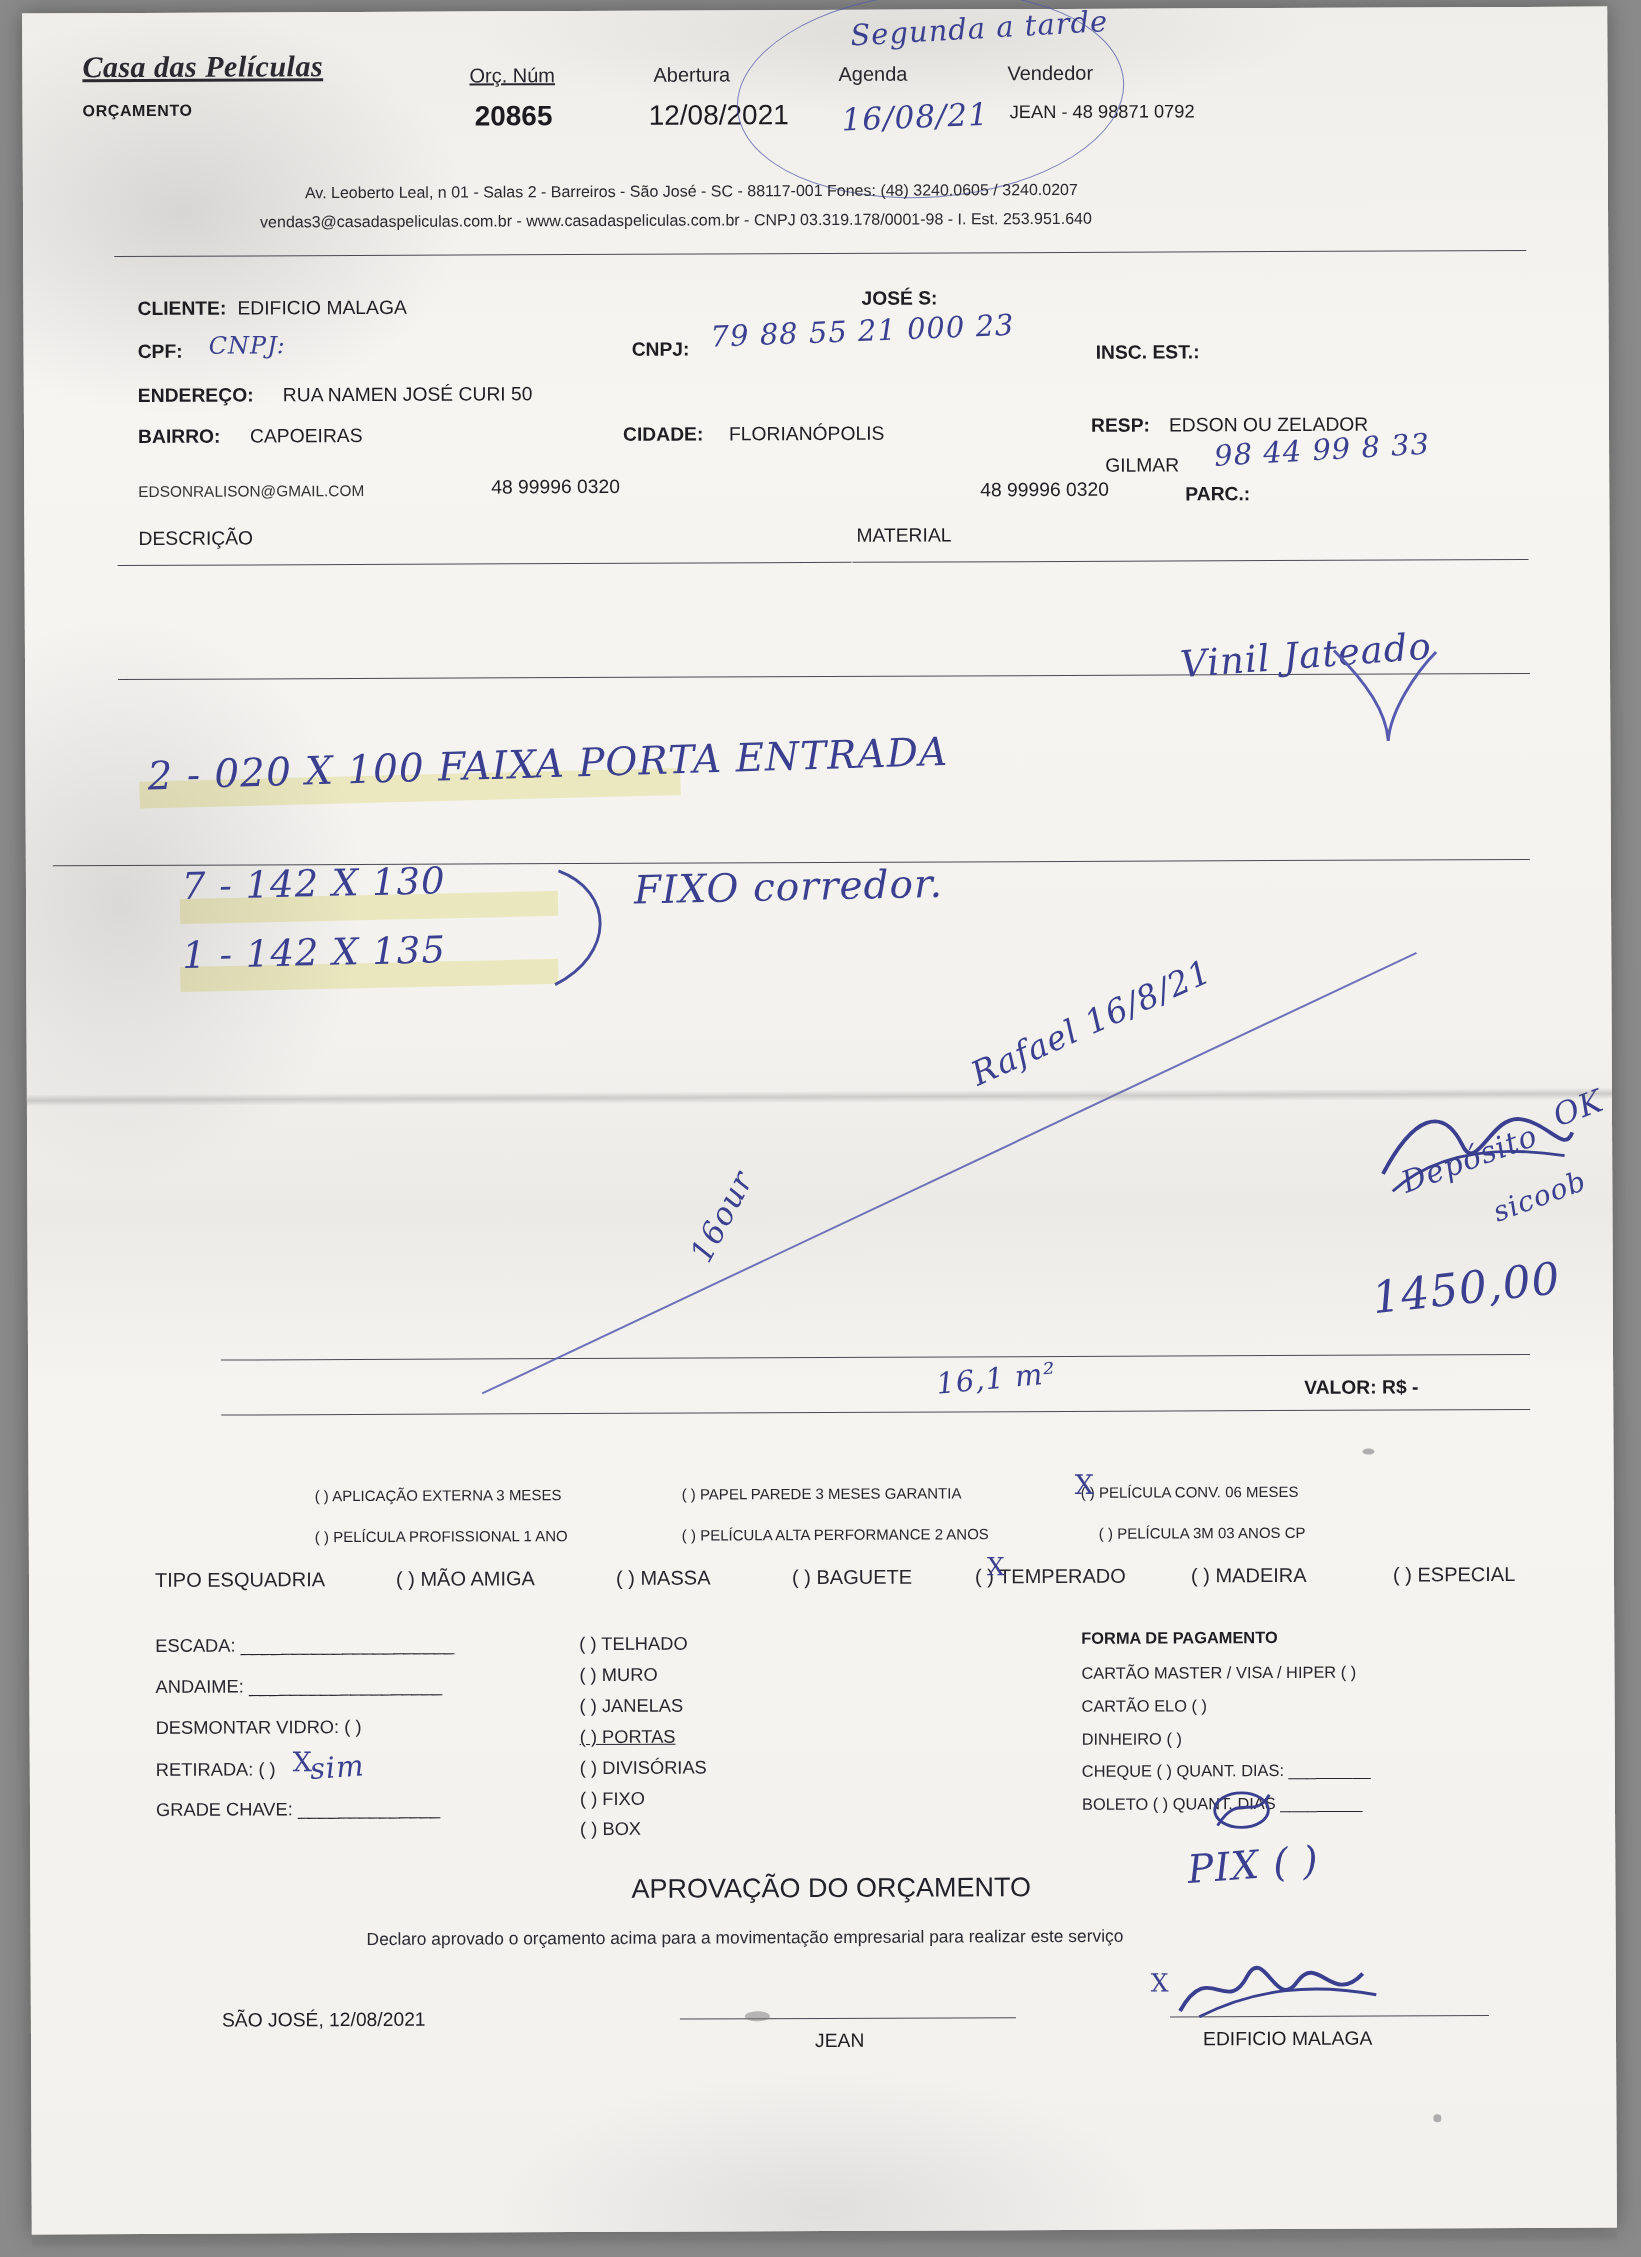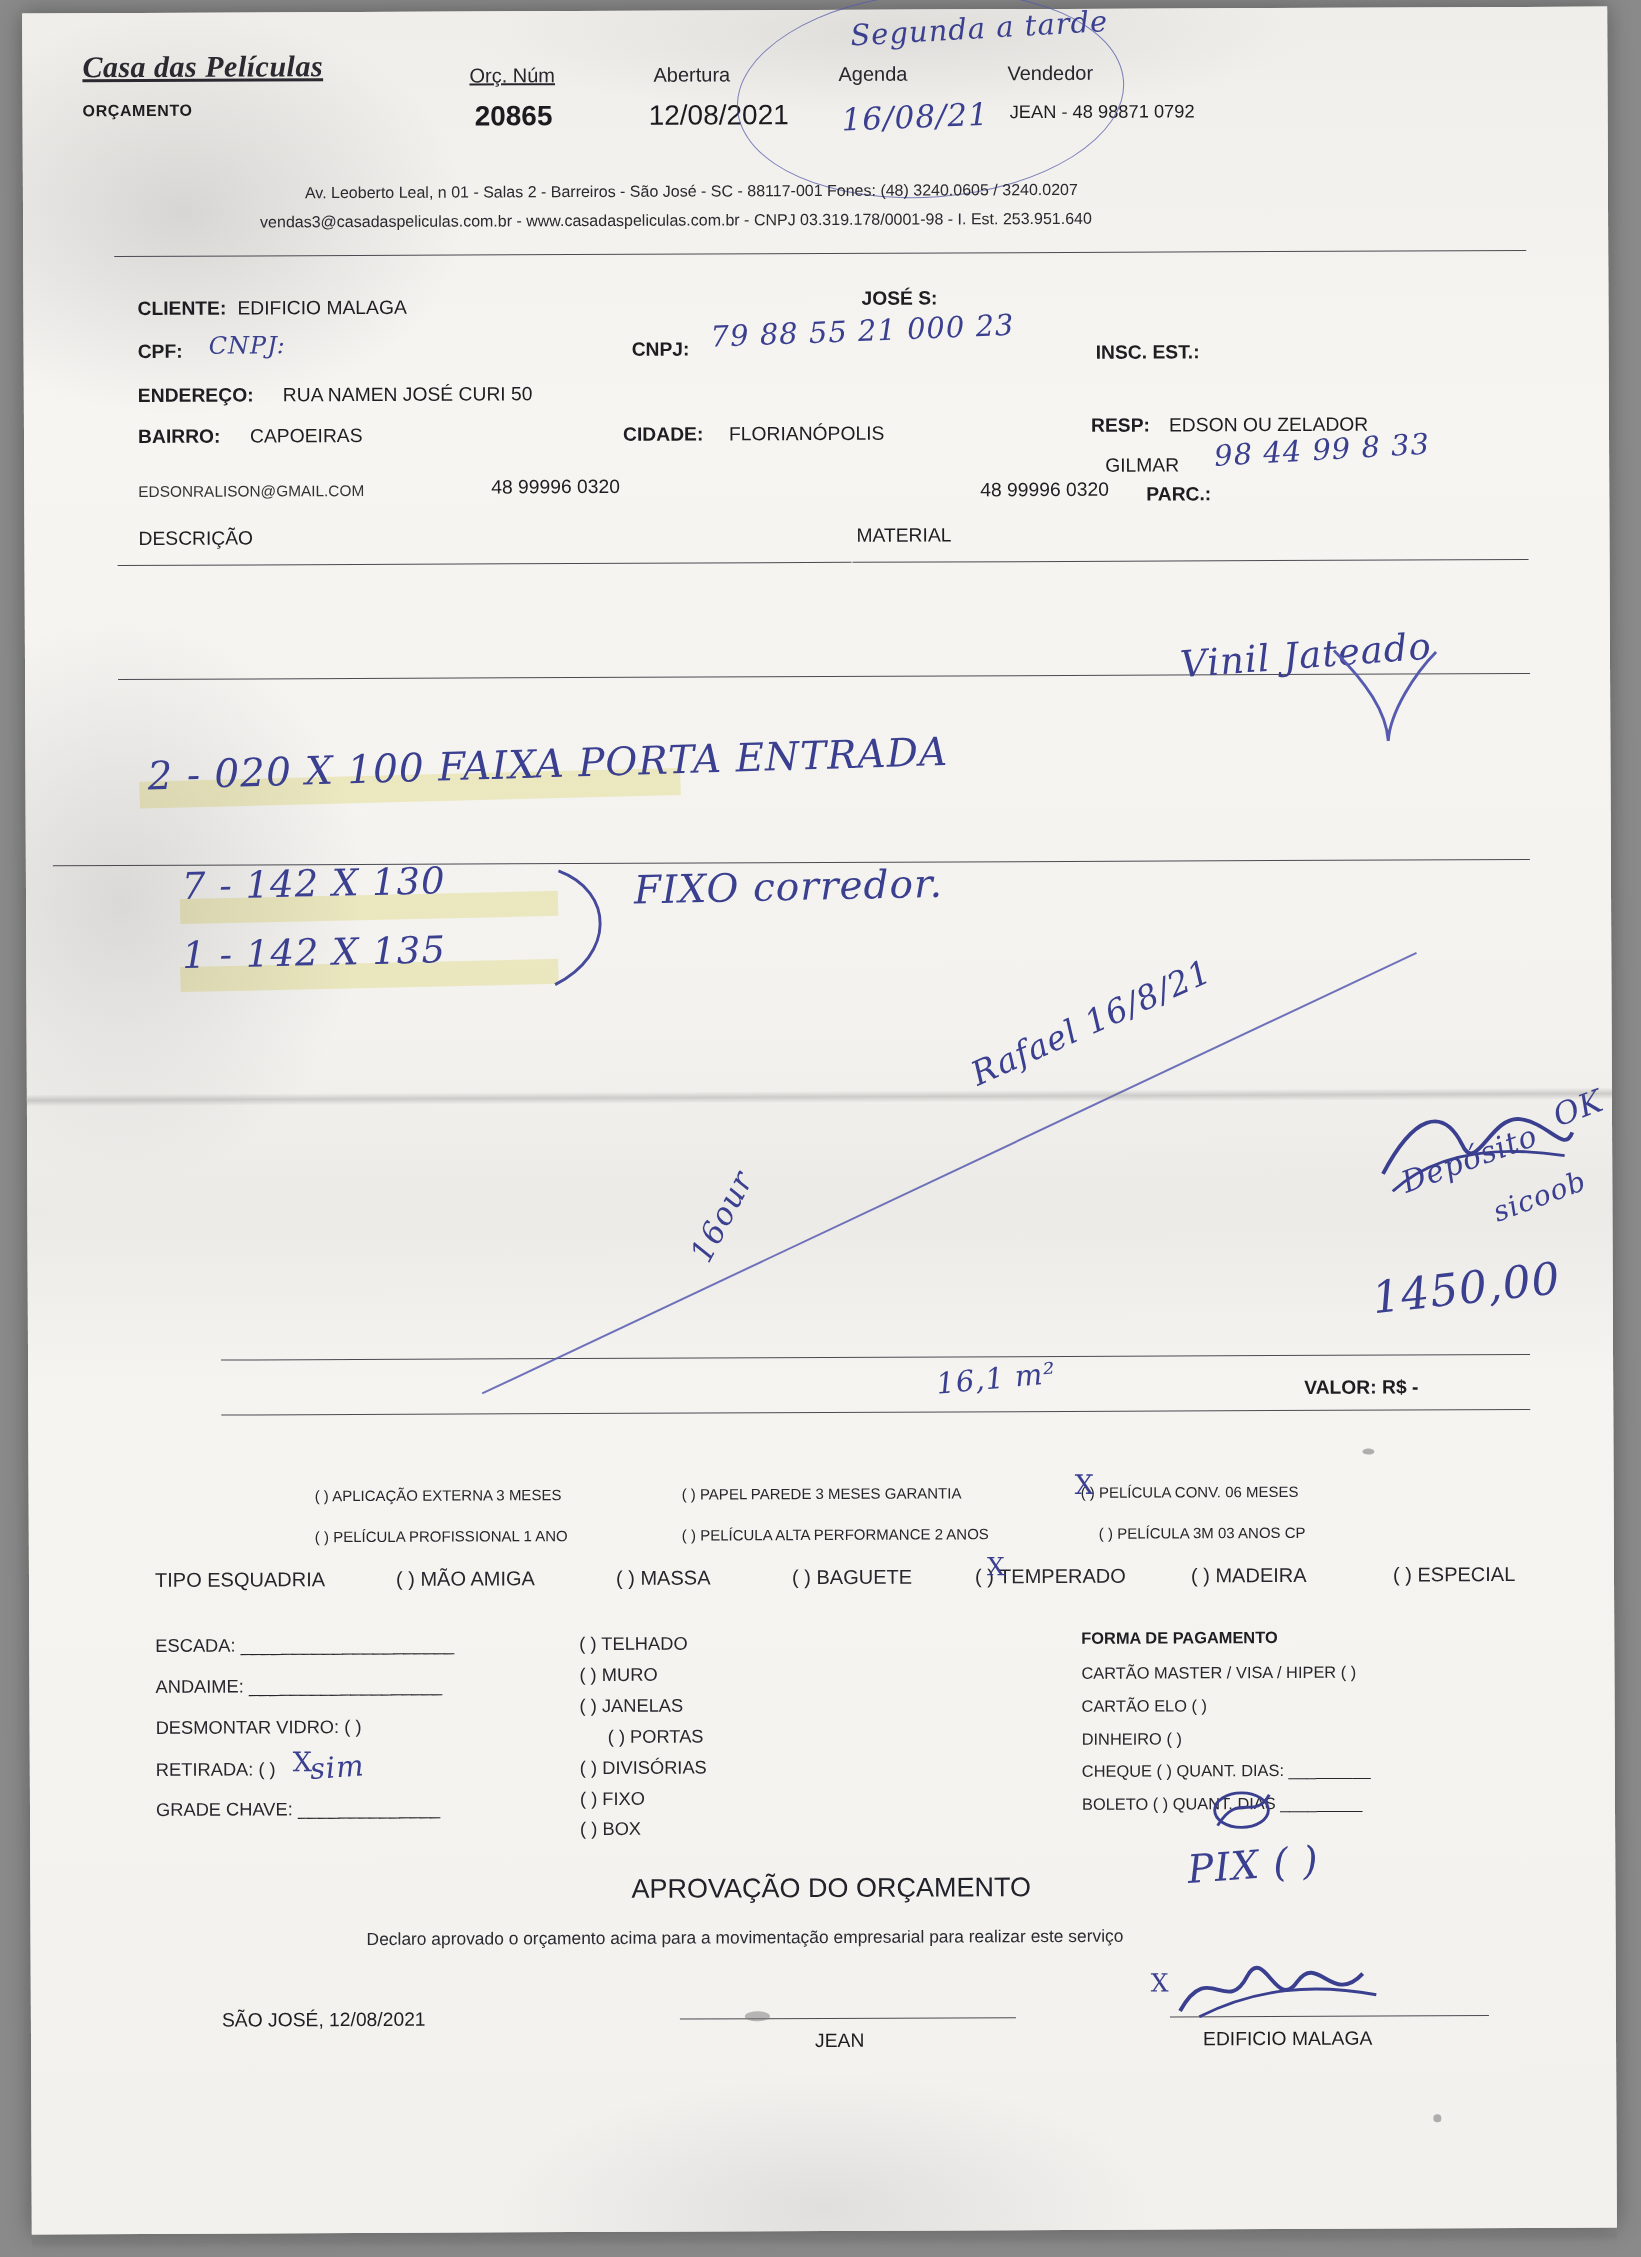--- a/index.html
+++ b/index.html
@@ -161,21 +161,21 @@
       <div class="t fld-lab" style="left:114px; top:413px;">BAIRRO:</div>
       <div class="t fld-val" style="left:226px; top:413px;">CAPOEIRAS</div>
 
       <div class="t fld-lab" style="left:599px; top:413px;">CIDADE:</div>
       <div class="t fld-val" style="left:705px; top:413px;">FLORIANÓPOLIS</div>
 
       <div class="t fld-lab" style="left:1067px; top:406px;">RESP:</div>
       <div class="t fld-val" style="left:1145px; top:406px;">EDSON OU ZELADOR</div>
       <div class="t fld-val" style="left:1081px; top:446px;">GILMAR</div>
       <div class="hw" style="left:1190px; top:425px; font-size:29px; transform:rotate(-3deg);">98 44 99 8 33</div>
-      <div class="t fld-lab" style="left:1122px; top:475px;">PARC.:</div>
+      <div class="t fld-lab" style="left:1161px; top:475px;">PARC.:</div>
 
       <div class="t small" style="left:114px; top:470px;">EDSONRALISON@GMAIL.COM</div>
       <div class="t fld-val" style="left:467px; top:465px;">48 99996 0320</div>
       <div class="t fld-val" style="left:956px; top:470px;">48 99996 0320</div>
 
       <div class="t fld-lab" style="left:114px; top:515px; font-weight:normal;">DESCRIÇÃO</div>
       <div class="t fld-lab" style="left:832px; top:515px; font-weight:normal;">MATERIAL</div>
 
       <div class="line" style="left:93px; top:552px; width:734px;"></div>
       <div class="line" style="left:828px; top:552px; width:676px;"></div>
@@ -245,21 +245,21 @@
       <div class="t sec" style="left:126px; top:1663px;">ANDAIME: ___________________</div>
       <div class="t sec" style="left:126px; top:1704px;">DESMONTAR VIDRO:  (  )</div>
       <div class="t sec" style="left:126px; top:1746px;">RETIRADA:  (  )</div>
       <div class="t sec" style="left:126px; top:1786px;">GRADE CHAVE: ______________</div>
       <div class="hw" style="left:280px; top:1738px; font-size:29px; transform:rotate(-4deg);">sim</div>
       <div class="xmark" style="left:263px; top:1734px; font-size:27px;">X</div>
 
       <div class="t sec" style="left:550px; top:1622px;">( ) TELHADO</div>
       <div class="t sec" style="left:550px; top:1653px;">( ) MURO</div>
       <div class="t sec" style="left:550px; top:1684px;">( ) JANELAS</div>
-      <div class="t sec" style="left:578px; top:1715px;">( ) PORTAS</div>
+      <div class="t sec" style="left:550px; top:1715px;text-decoration:underline;">( ) PORTAS</div>
       <div class="t sec" style="left:550px; top:1746px;">( ) DIVISÓRIAS</div>
       <div class="t sec" style="left:550px; top:1777px;">( ) FIXO</div>
       <div class="t sec" style="left:550px; top:1807px;">( ) BOX</div>
 
       <div class="t pay-b" style="left:1052px; top:1620px;">FORMA DE PAGAMENTO</div>
       <div class="t pay" style="left:1052px; top:1655px;">CARTÃO MASTER / VISA / HIPER  (   )</div>
       <div class="t pay" style="left:1052px; top:1688px;">CARTÃO ELO  (  )</div>
       <div class="t pay" style="left:1052px; top:1721px;">DINHEIRO  (  )</div>
       <div class="t pay" style="left:1052px; top:1753px;">CHEQUE  (  )   QUANT. DIAS: _________</div>
       <div class="t pay" style="left:1052px; top:1786px;">BOLETO  (  )   QUANT. DIAS _________</div>

